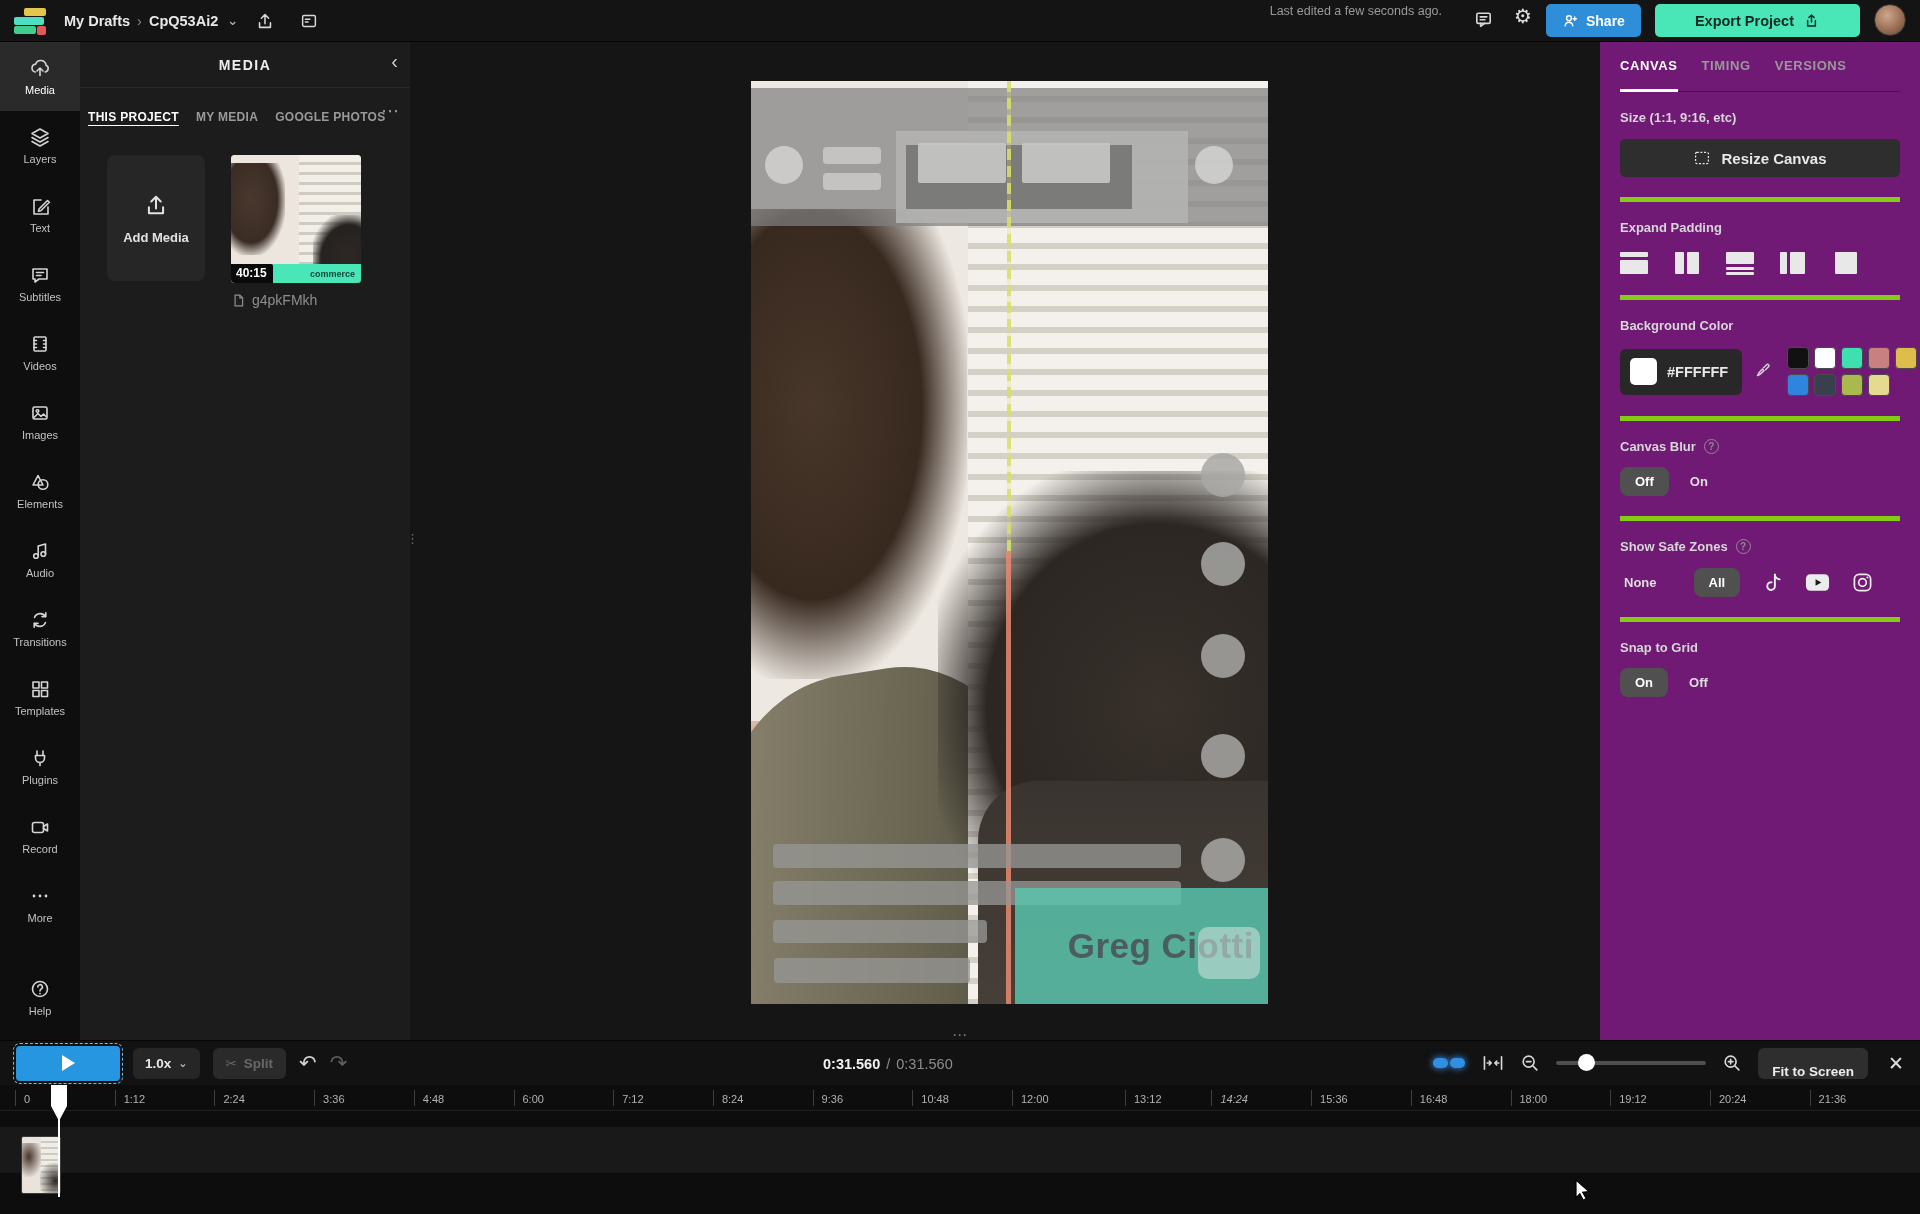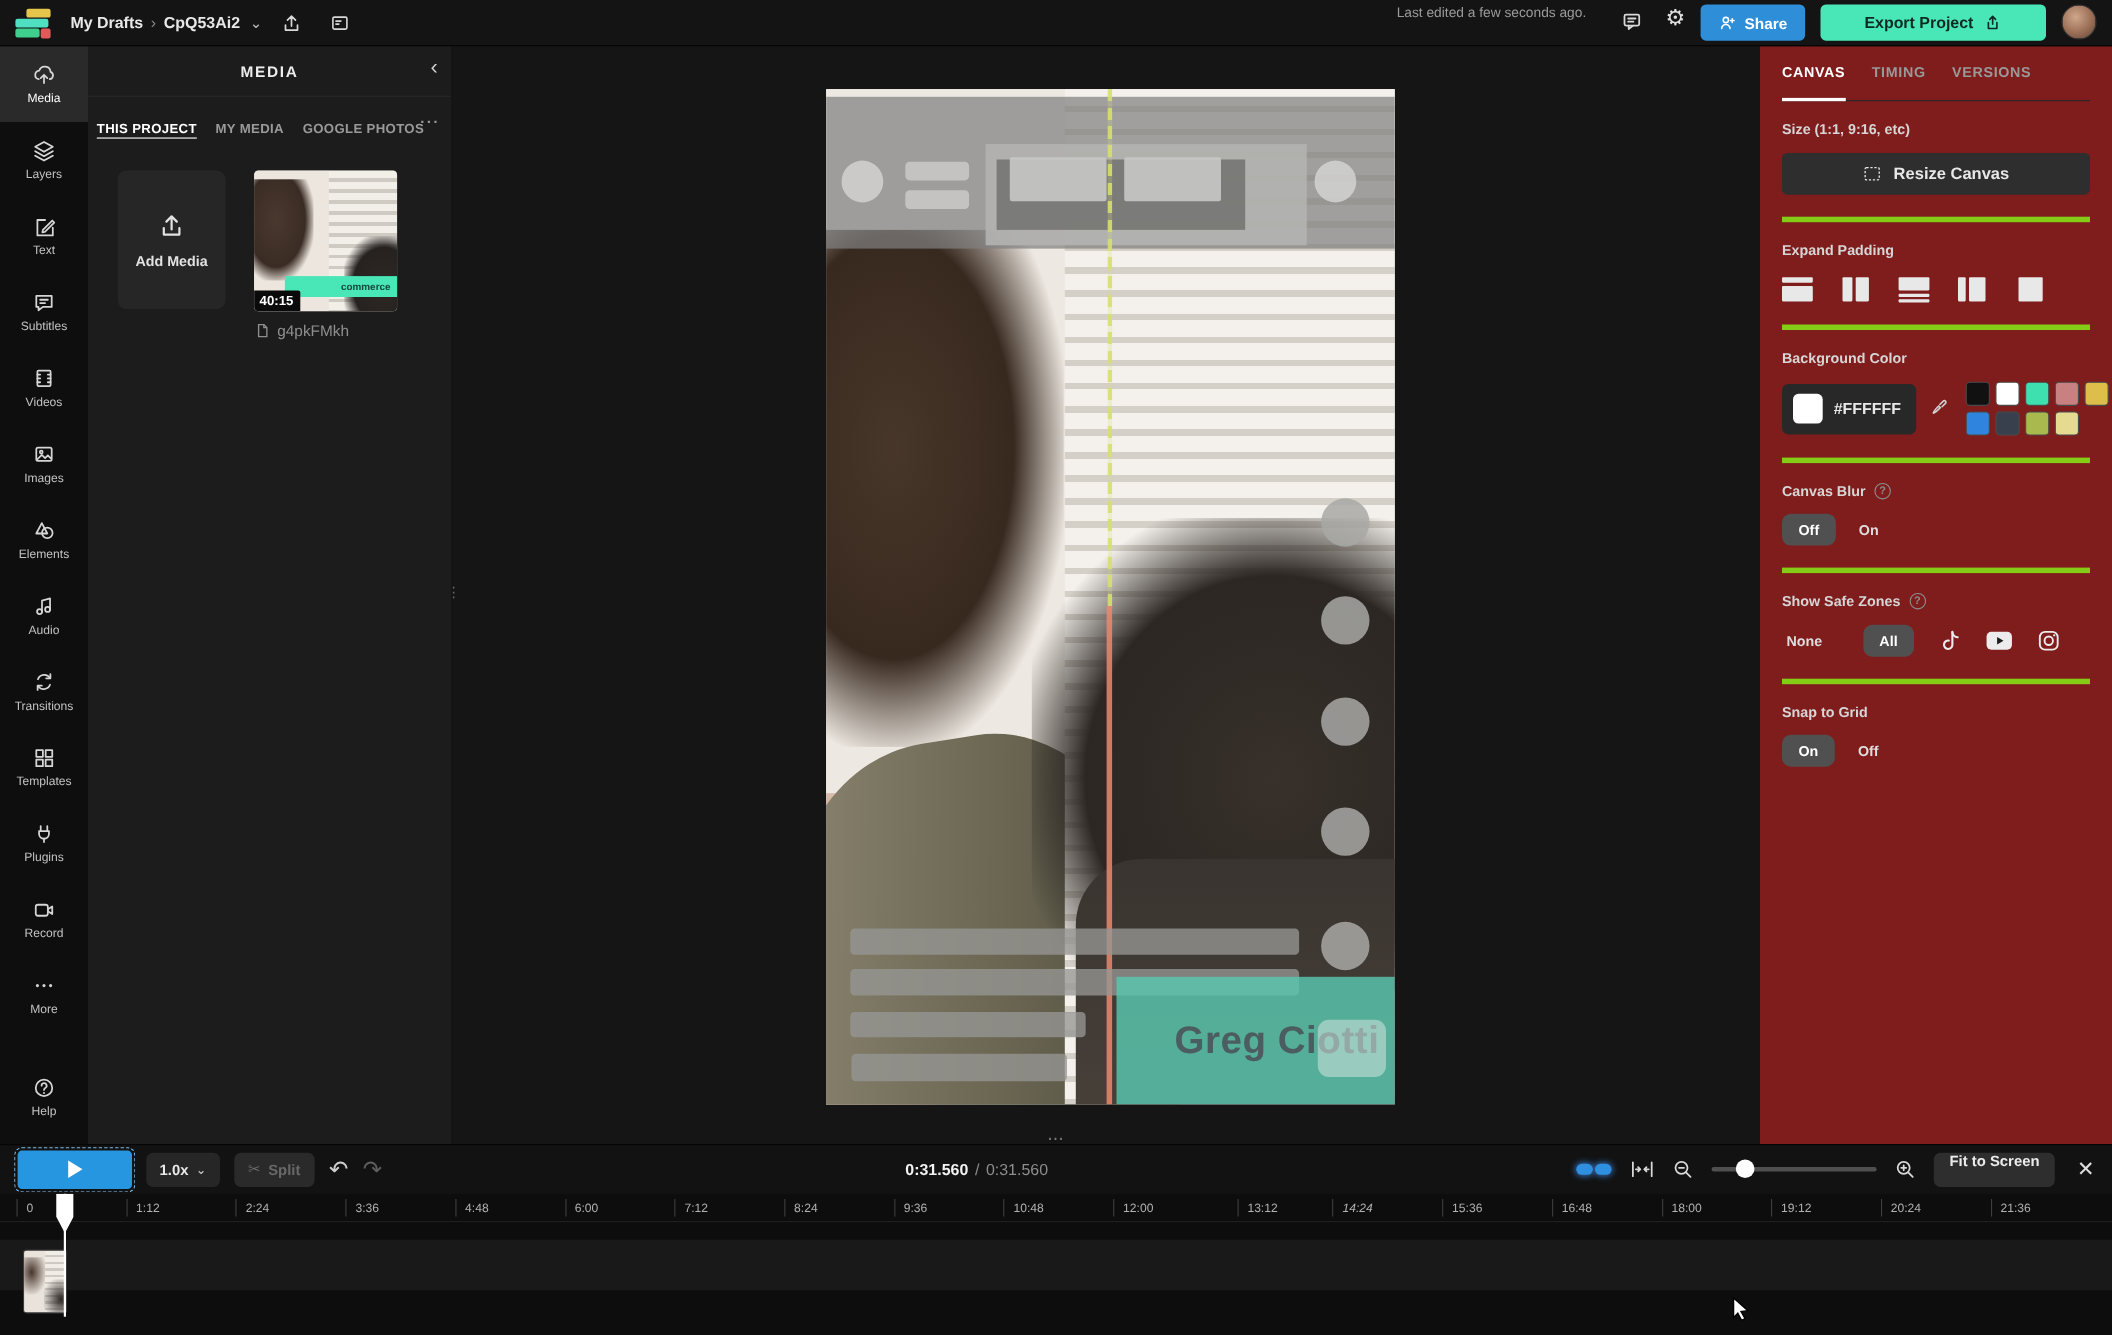--- a/index.html
+++ b/index.html
@@ -60,21 +60,21 @@
   .card-add .lbl { font-size:13px; font-weight:600; }
   .clip-wrap { width:130px; cursor:pointer; }
   .clip-thumb { width:130px; height:128px; border-radius:4px; overflow:hidden; position:relative; background:#e8e2db; }
   .clip-scene-l { position:absolute; left:0; top:0; width:52%; height:100%; background:#ece6df; }
   .clip-hair-l { position:absolute; left:-8px; top:8px; width:62px; height:92px;
     background:radial-gradient(ellipse at 45% 40%, #4a382e 0%, #3a2c24 55%, rgba(58,44,36,0) 75%); }
   .clip-scene-r { position:absolute; left:52%; top:0; right:0; height:100%;
     background:repeating-linear-gradient(180deg,#f2efe9 0 7px,#cfcac2 7px 10px); }
   .clip-hair-r { position:absolute; right:-12px; bottom:-6px; width:60px; height:74px;
     background:radial-gradient(ellipse at 60% 60%, #2e2824 0%, #262220 55%, rgba(38,34,32,0) 78%); }
-  .clip-caption { position:absolute; left:0; right:0; bottom:13px; height:19px; background:#49e6b7;
+  .clip-caption { position:absolute; left:0; right:0; bottom:0; height:19px; background:#49e6b7;
     display:flex; align-items:center; justify-content:flex-end; padding-right:6px;
     font-size:9px; font-weight:700; color:#14473a;margin-left:28px; }
   .clip-duration { position:absolute; left:0; bottom:0; background:#0a0a0a; color:#fff;
     font-size:12px; font-weight:700; padding:2px 6px 3px 5px; border-radius:0 2px 0 0; }
   .clip-name { display:flex; align-items:center; gap:6px; margin-top:9px; color:#8f8f8f; font-size:14px; }
   .panel-grip { position:absolute; left:326px; top:494px; width:5px; height:26px; color:#6a6a6a;
     font-size:13px; line-height:5px; cursor:ew-resize; }
 
   
   .stage { position:absolute; left:410px; top:42px; right:320px; bottom:174px; background:#151515; }
@@ -107,21 +107,21 @@
   .guide-s { position:absolute; left:255px; top:470px; width:5px; height:453px; background:rgba(234,138,112,.85); }
   .act-circle { position:absolute; left:450px; width:44px; height:44px; border-radius:50%; background:rgba(168,168,166,.85); }
   .cap-bar { position:absolute; background:rgba(150,150,148,.78); border-radius:4px; height:24px; }
   .teal-box { position:absolute; left:264px; top:807px; right:0; height:116px; background:rgba(88,199,174,.82);
     display:flex; align-items:center; justify-content:flex-end; padding-right:10px; }
   .teal-chip { position:absolute; right:8px; top:39px; width:62px; height:52px; border-radius:10px; background:rgba(210,230,222,.55); }
   .speaker-name { font-size:35px; font-weight:700; color:rgba(74,84,90,.9); letter-spacing:.5px; margin-right:4px; }
   .stage-grip { position:absolute; left:952px; top:1026px; color:#7d7d7d; font-size:15px; letter-spacing:1px; z-index:20; cursor:ns-resize; }
 
   
-  .right-panel { position:absolute; right:0; top:42px; width:320px; bottom:164px; background:#7f1d1d;
+  .right-panel { position:absolute; right:0; top:42px; width:320px; bottom:164px; background:#701a75;
     z-index:40; padding:0 20px; }
   .rp-tabs { height:50px; display:flex; gap:24px; align-items:stretch; border-bottom:1px solid #262626; }
   .rp-tab { font-size:13px; font-weight:700; letter-spacing:.6px; color:#999; display:flex; align-items:center;
     cursor:pointer; border-bottom:3px solid transparent; margin-bottom:-1px; }
   .rp-tab.active { color:#fff; border-bottom-color:#fff; }
   .rp-section { padding:18px 0 20px 0; border-bottom:5px solid #84cc16; }
   .rp-label { font-size:13px; font-weight:700; color:#d6d6d6; display:flex; align-items:center; gap:8px; }
   .help-circ { width:15px; height:15px; border:1.3px solid #8d8d8d; border-radius:50%; color:#8d8d8d;
     font-size:10px; display:inline-flex; align-items:center; justify-content:center; font-weight:700; cursor:pointer; }
   .btn-resize { margin-top:14px; height:38px; background:#2e2e2e; border-radius:5px; display:flex;
@@ -162,21 +162,21 @@
   .t-sep, .t-tot { color:#8d8d8d; font-weight:400; }
   .pb-right { margin-left:auto; display:flex; align-items:center; gap:16px; }
   .magic { position:relative; width:34px; height:20px; cursor:pointer; }
   .magic i { position:absolute; top:5px; width:15px; height:10px; background:#2f8fe0; border-radius:5px;
     box-shadow:0 0 6px 1px rgba(60,140,230,.8); }
   .magic i.l { left:1px; } .magic i.r { left:18px; }
   .zoom-ic { color:#d8d8d8; cursor:pointer; display:flex; }
   .slider { width:150px; height:4px; background:#4f4f4f; border-radius:2px; position:relative; cursor:pointer; }
   .slider .knob { position:absolute; left:22px; top:-7px; width:17px; height:17px; background:#fff; border-radius:50%; }
   .btn-fit { height:31px; background:#2e2e2e; border-radius:6px; color:#ececec; font-size:13.5px; font-weight:600;
-    display:flex; align-items:flex-start; padding:0 14px; cursor:pointer; }
+    display:flex; align-items:flex-end; padding:0 14px; cursor:pointer; }
   .close-x { font-size:19px; color:#e0e0e0; cursor:pointer; margin-left:4px; }
 
   
   .timeline { position:absolute; left:0; right:0; top:1085px; bottom:0; background:#0d0d0d; z-index:45; }
   .ruler { position:absolute; left:0; right:0; top:0; height:26px; border-bottom:1px solid #1f1f1f; cursor:pointer; }
   .tick { position:absolute; top:4px; }
   .tick .tl { position:absolute; left:-9px; top:1px; width:1px; height:16px; background:#3e3e3e; }
   .tick .tx { font-size:11px; color:#b2b2b2; }
   .track-lane { position:absolute; left:0; right:0; top:42px; height:46px; background:#191919; cursor:pointer; }
   .tl-thumb { position:absolute; left:21px; top:51px; width:40px; height:58px; border-radius:3px; overflow:hidden;

